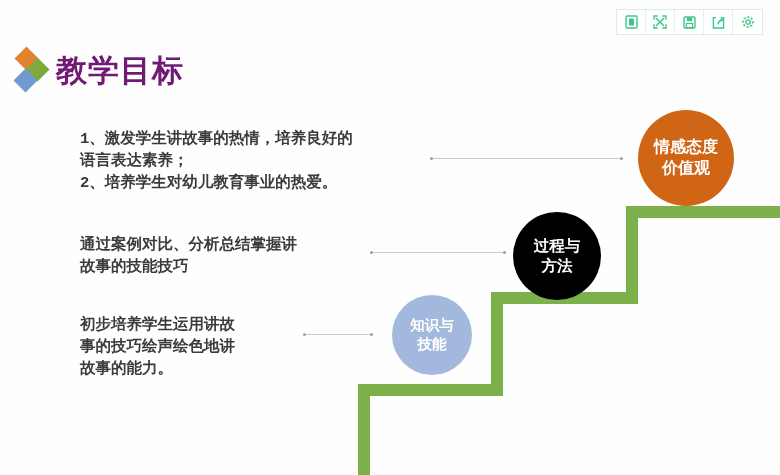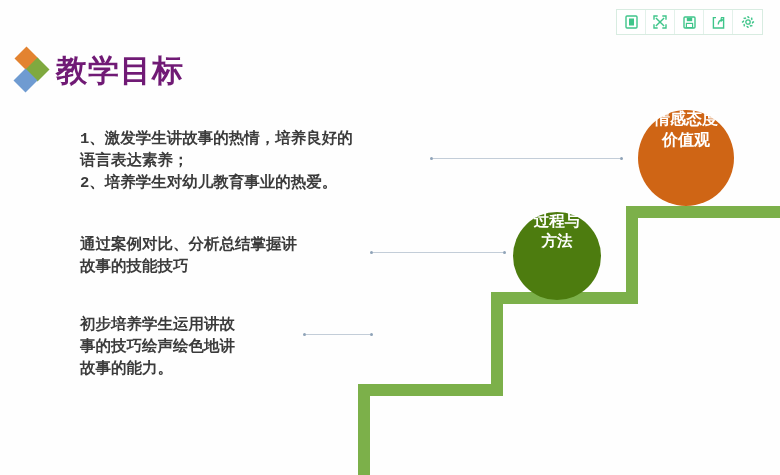--- a/index.html
+++ b/index.html
@@ -133,41 +133,42 @@
   #connector-2 { left: 370px; top: 249px; width: 136px; }
   #connector-3 { left: 303px; top: 331px; width: 70px; }
 
   
   .node-circle {
     position: absolute;
     border-radius: 50%;
     display: flex;
     flex-direction: column;
     align-items: center;
+    justify-content: center;
     color: #ffffff;
-    font-family: Liberation Mono, monospace;
+    font-family: Liberation Sans, sans-serif;
     font-weight: bold;
     text-align: center;
     z-index: 25;
     line-height: 1.3;
   }
   #circle-values {
     left: 638px;
     top: 110px;
     width: 96px;
     height: 96px;
     background: #cf6515;
     font-size: 16px;
   }
   #circle-process {
     left: 513px;
     top: 212px;
     width: 88px;
     height: 88px;
-    background: #4d7c0f;
+    background: #000000;
     font-size: 15.5px;
   }
   #circle-knowledge {
     left: 392px;
     top: 295px;
     width: 80px;
     height: 80px;
     background: #a2b9dd;
     font-size: 14.5px;
   }
@@ -216,20 +217,24 @@
     <div class="c-dot"></div>
   </div>
 
   <div class="node-circle" id="circle-values">
     <span>情感态度</span>
     <span>价值观</span>
   </div>
   <div class="node-circle" id="circle-process">
     <span>过程与</span>
     <span>方法</span>
+  </div>
+  <div class="node-circle" id="circle-knowledge">
+    <span>知识与</span>
+    <span>技能</span>
   </div>
 </div>
 
 <div id="viewer-toolbar">
 
   <div class="tool-btn">
     <span>
       <svg width="13" height="14" viewBox="0 0 13 14">
         <rect x="1" y="1" width="11" height="12" rx="1" fill="none" stroke="#3fc58a" stroke-width="1.4"></rect>
         <rect x="4" y="3.5" width="5" height="7" fill="#3fc58a"></rect>

